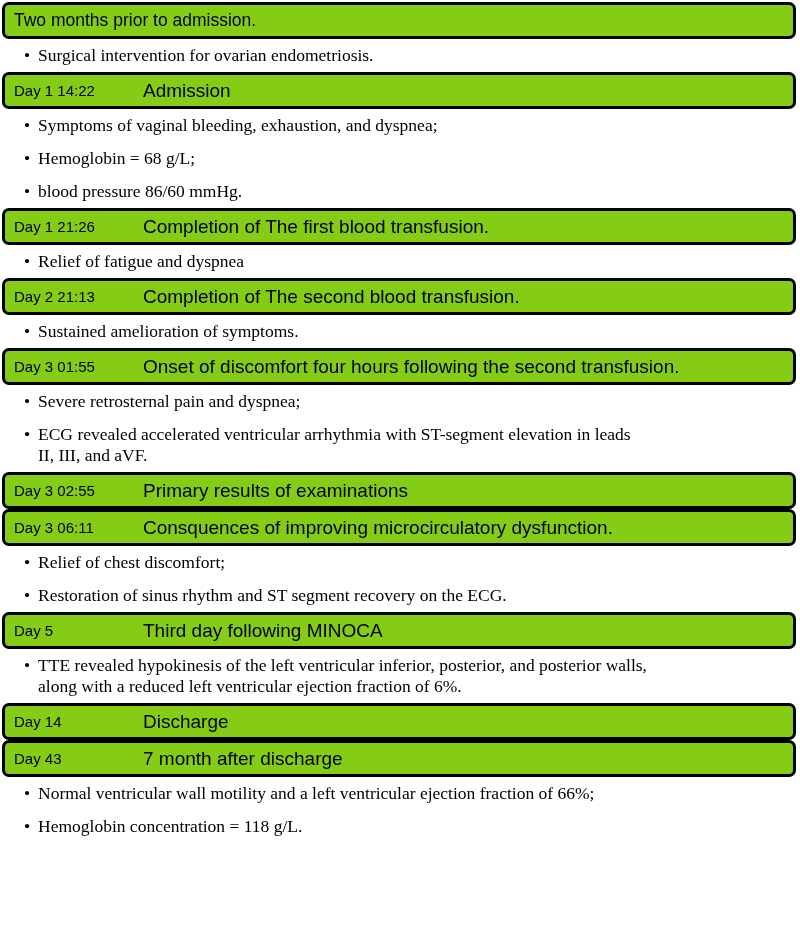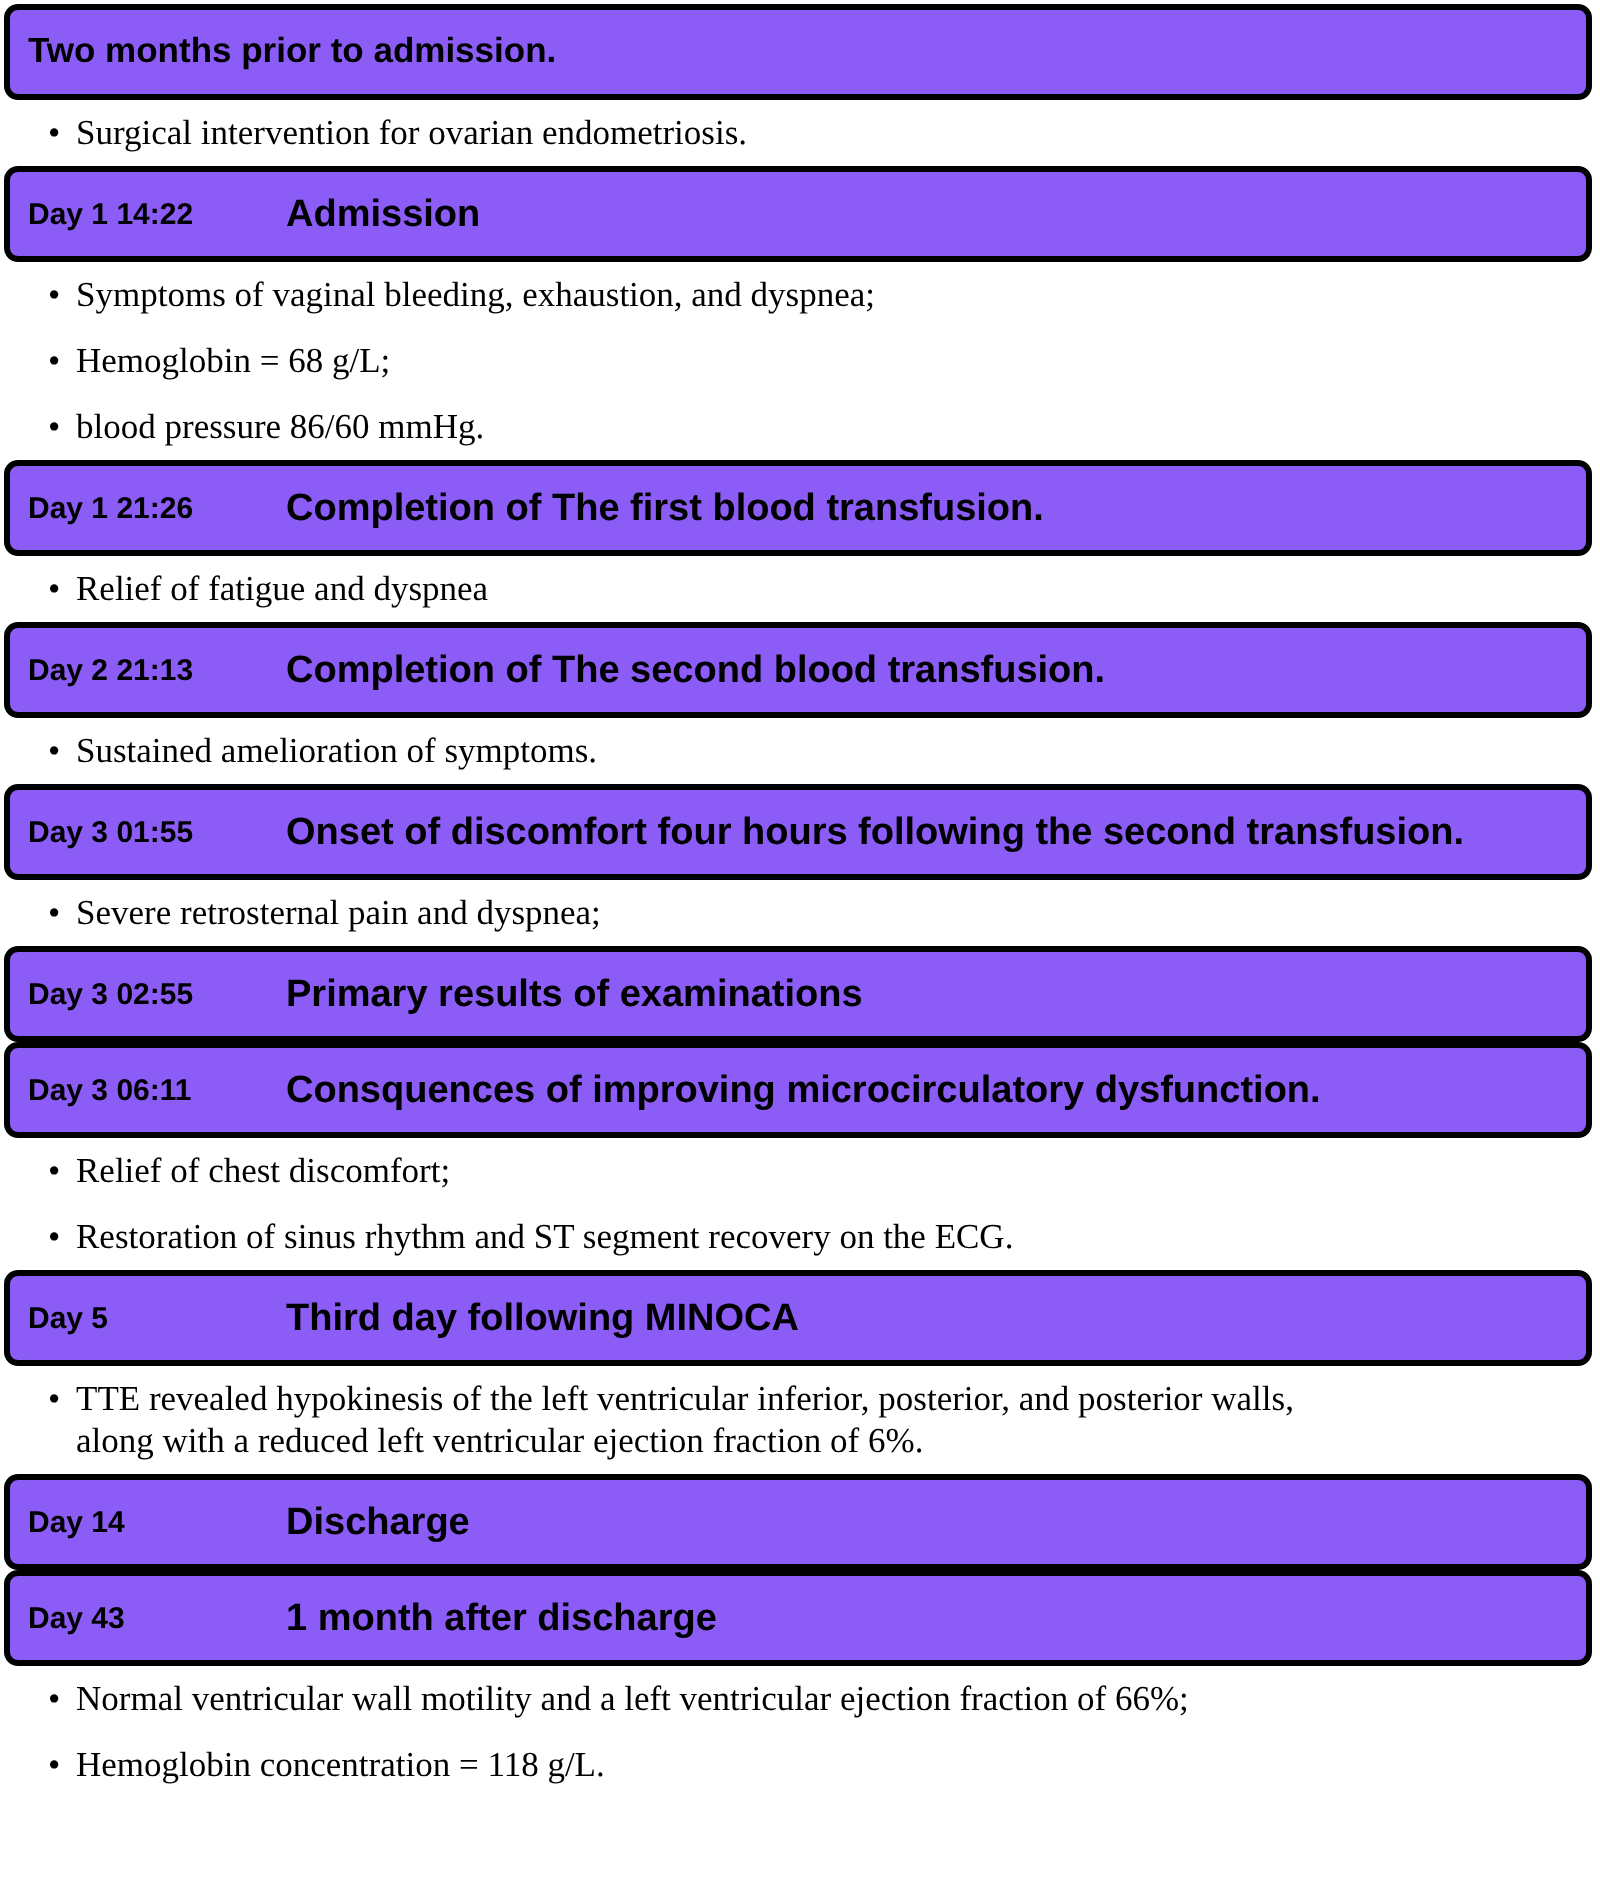--- a/index.html
+++ b/index.html
@@ -19,27 +19,26 @@
     padding-top: 2px;
     box-sizing: border-box;
   }
 
   
   .event-box {
     position: relative;
     margin: 0 4px 0 2px;
     border: 3px solid #000000;
     border-radius: 7px;
-    background: #8b5cf6;
-    height: 48px;
+    background: #84cc16;
+    height: 37px;
     display: flex;
     align-items: center;
     box-sizing: border-box;
     overflow: hidden;
-    font-weight: bold;
   }
   .event-day {
     flex: 0 0 auto;
     width: 138px;
     padding-left: 9px;
     font-size: 15px;
     line-height: 1;
     white-space: nowrap;
     box-sizing: border-box;
   }
@@ -138,20 +137,24 @@
     </div>
     <div class="section">
       <div class="event-box">
         <span class="event-day">Day 3 01:55</span>
         <span class="event-label">Onset of discomfort four hours following the second transfusion.</span>
       </div>
       <ul class="bullets">
         <li class="bullet">
           <span class="cont">Severe retrosternal pain and dyspnea;</span>
         </li>
+        <li class="bullet">
+          <span class="cont">ECG revealed accelerated ventricular arrhythmia with ST-segment elevation in leads</span>
+          <span class="cont">II, III, and aVF.</span>
+        </li>
       </ul>
     </div>
     <div class="section">
       <div class="event-box">
         <span class="event-day">Day 3 02:55</span>
         <span class="event-label">Primary results of examinations</span>
       </div>
     </div>
     <div class="section">
       <div class="event-box">
@@ -181,21 +184,21 @@
     </div>
     <div class="section">
       <div class="event-box">
         <span class="event-day">Day 14</span>
         <span class="event-label">Discharge</span>
       </div>
     </div>
     <div class="section">
       <div class="event-box">
         <span class="event-day">Day 43</span>
-        <span class="event-label">1 month after discharge</span>
+        <span class="event-label">7 month after discharge</span>
       </div>
       <ul class="bullets">
         <li class="bullet">
           <span class="cont">Normal ventricular wall motility and a left ventricular ejection fraction of 66%;</span>
         </li>
         <li class="bullet">
           <span class="cont">Hemoglobin concentration = 118 g/L.</span>
         </li>
       </ul>
     </div>

